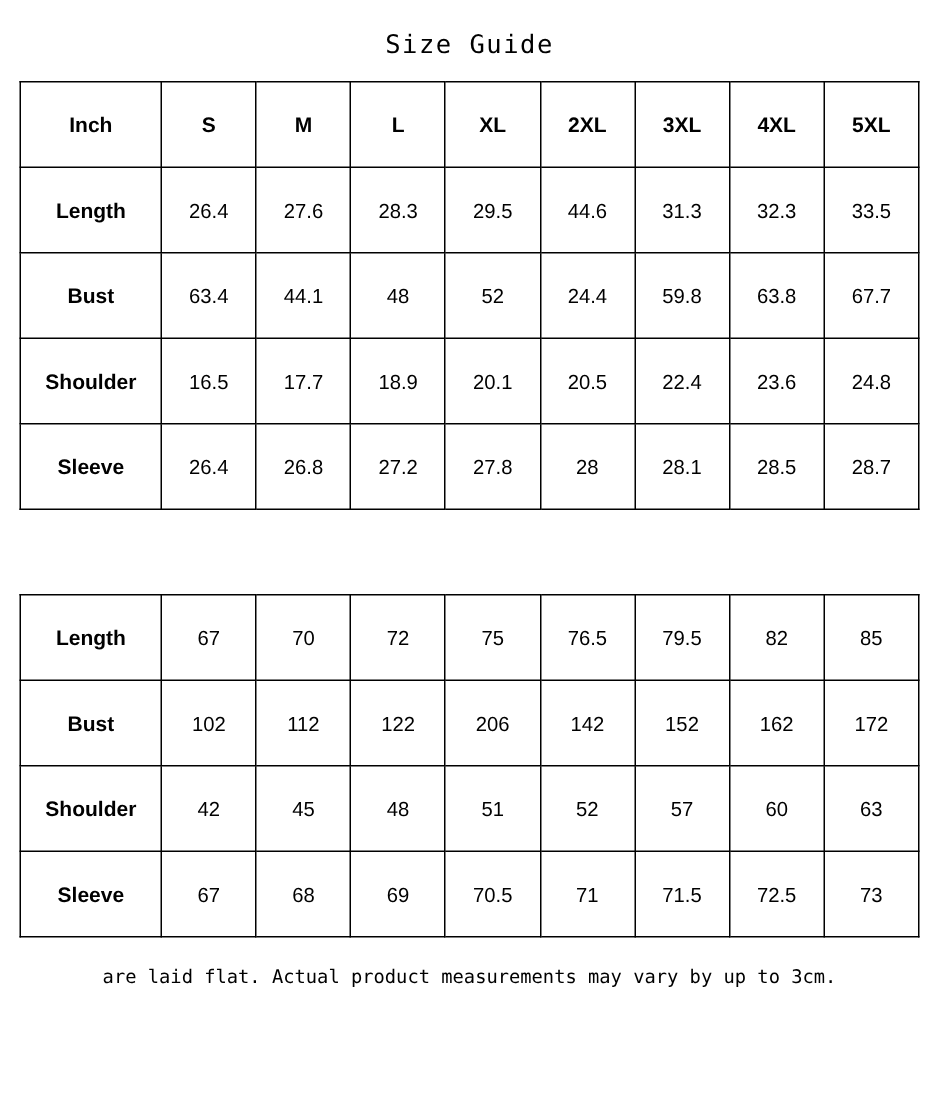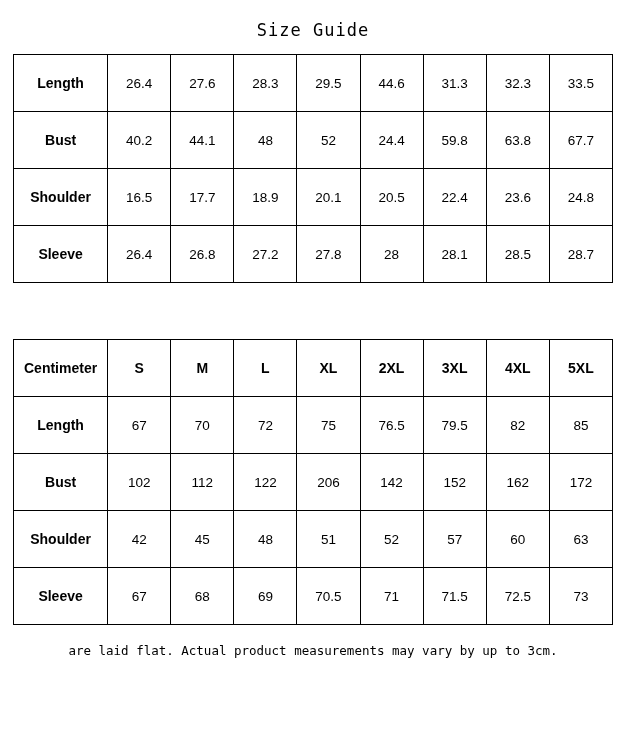--- a/index.html
+++ b/index.html
@@ -85,33 +85,44 @@
         <col class="cs">
         <col class="cs">
         <col class="cs">
         <col class="cs">
         <col class="cs">
         <col class="cs">
         <col class="cs">
     </colgroup>
     <tbody>
       <tr>
+        <td class="hdr-label">Inch</td>
+        <td class="hdr-size">S</td>
+        <td class="hdr-size">M</td>
+        <td class="hdr-size">L</td>
+        <td class="hdr-size">XL</td>
+        <td class="hdr-size">2XL</td>
+        <td class="hdr-size">3XL</td>
+        <td class="hdr-size">4XL</td>
+        <td class="hdr-size">5XL</td>
+      </tr>
+      <tr>
         <td class="row-label">Length</td>
         <td>26.4</td>
         <td>27.6</td>
         <td>28.3</td>
         <td>29.5</td>
         <td>44.6</td>
         <td>31.3</td>
         <td>32.3</td>
         <td>33.5</td>
       </tr>
       <tr>
         <td class="row-label">Bust</td>
-        <td>40.2</td>
+        <td>63.4</td>
         <td>44.1</td>
         <td>48</td>
         <td>52</td>
         <td>24.4</td>
         <td>59.8</td>
         <td>63.8</td>
         <td>67.7</td>
       </tr>
       <tr>
         <td class="row-label">Shoulder</td>
@@ -147,31 +158,20 @@
         <col class="cs">
         <col class="cs">
         <col class="cs">
         <col class="cs">
         <col class="cs">
         <col class="cs">
         <col class="cs">
     </colgroup>
     <tbody>
       <tr>
-        <td class="hdr-label">Centimeter</td>
-        <td class="hdr-size">S</td>
-        <td class="hdr-size">M</td>
-        <td class="hdr-size">L</td>
-        <td class="hdr-size">XL</td>
-        <td class="hdr-size">2XL</td>
-        <td class="hdr-size">3XL</td>
-        <td class="hdr-size">4XL</td>
-        <td class="hdr-size">5XL</td>
-      </tr>
-      <tr>
         <td class="row-label">Length</td>
         <td>67</td>
         <td>70</td>
         <td>72</td>
         <td>75</td>
         <td>76.5</td>
         <td>79.5</td>
         <td>82</td>
         <td>85</td>
       </tr>

